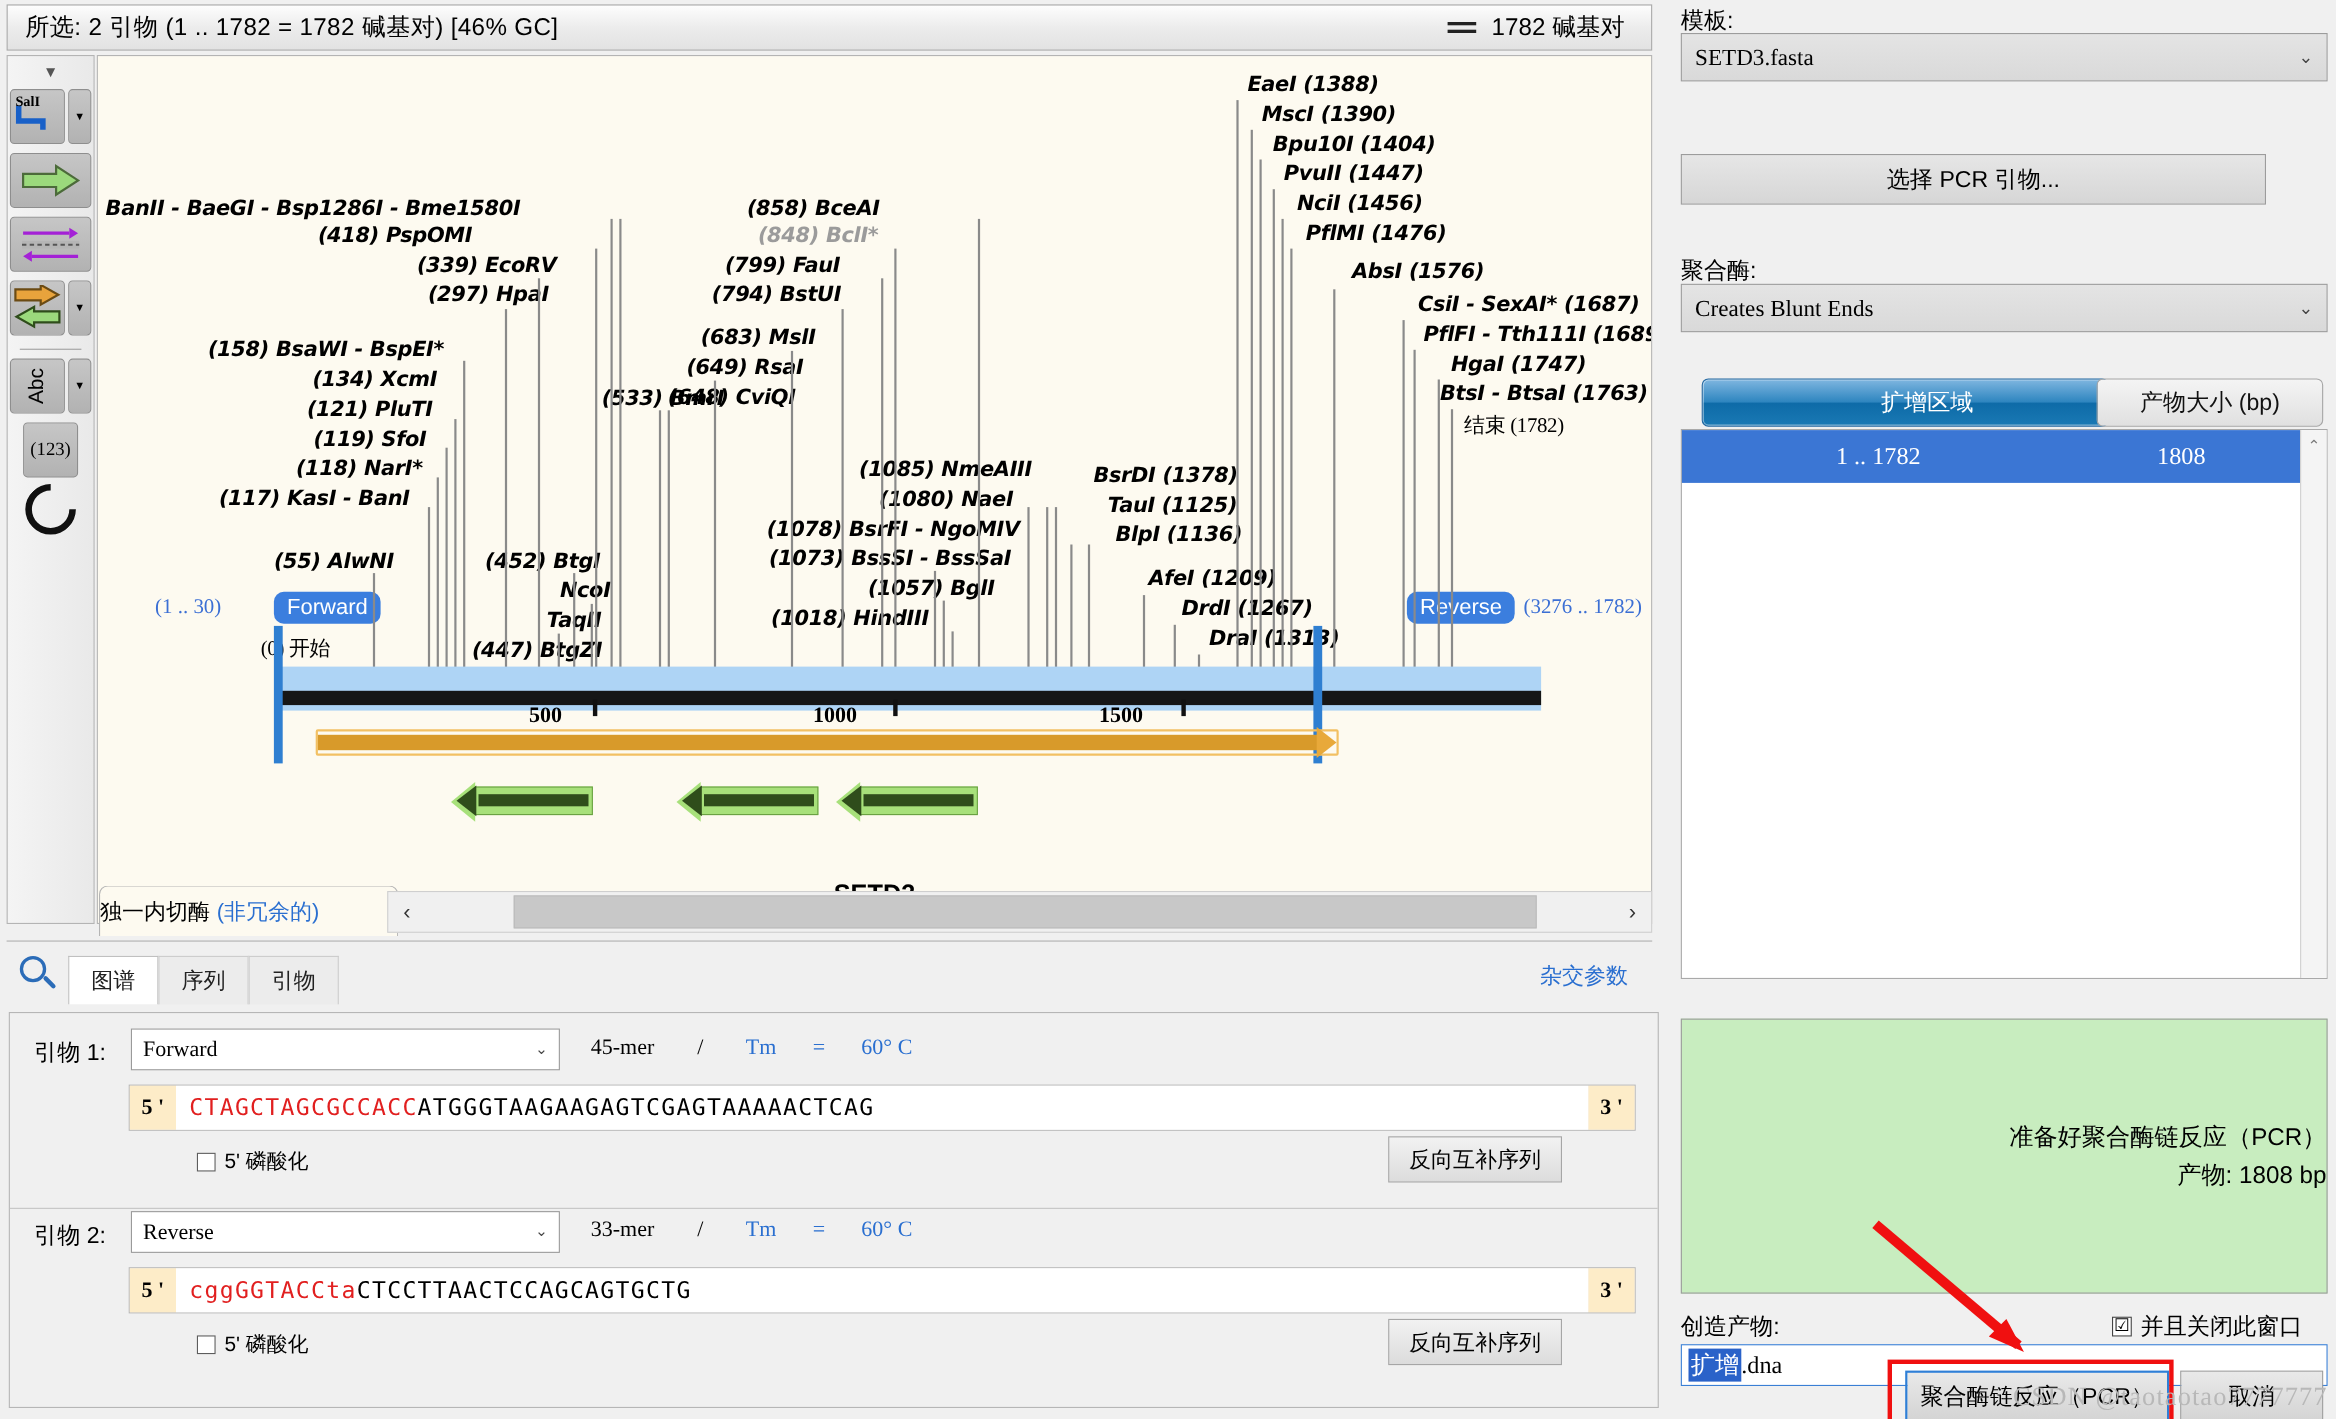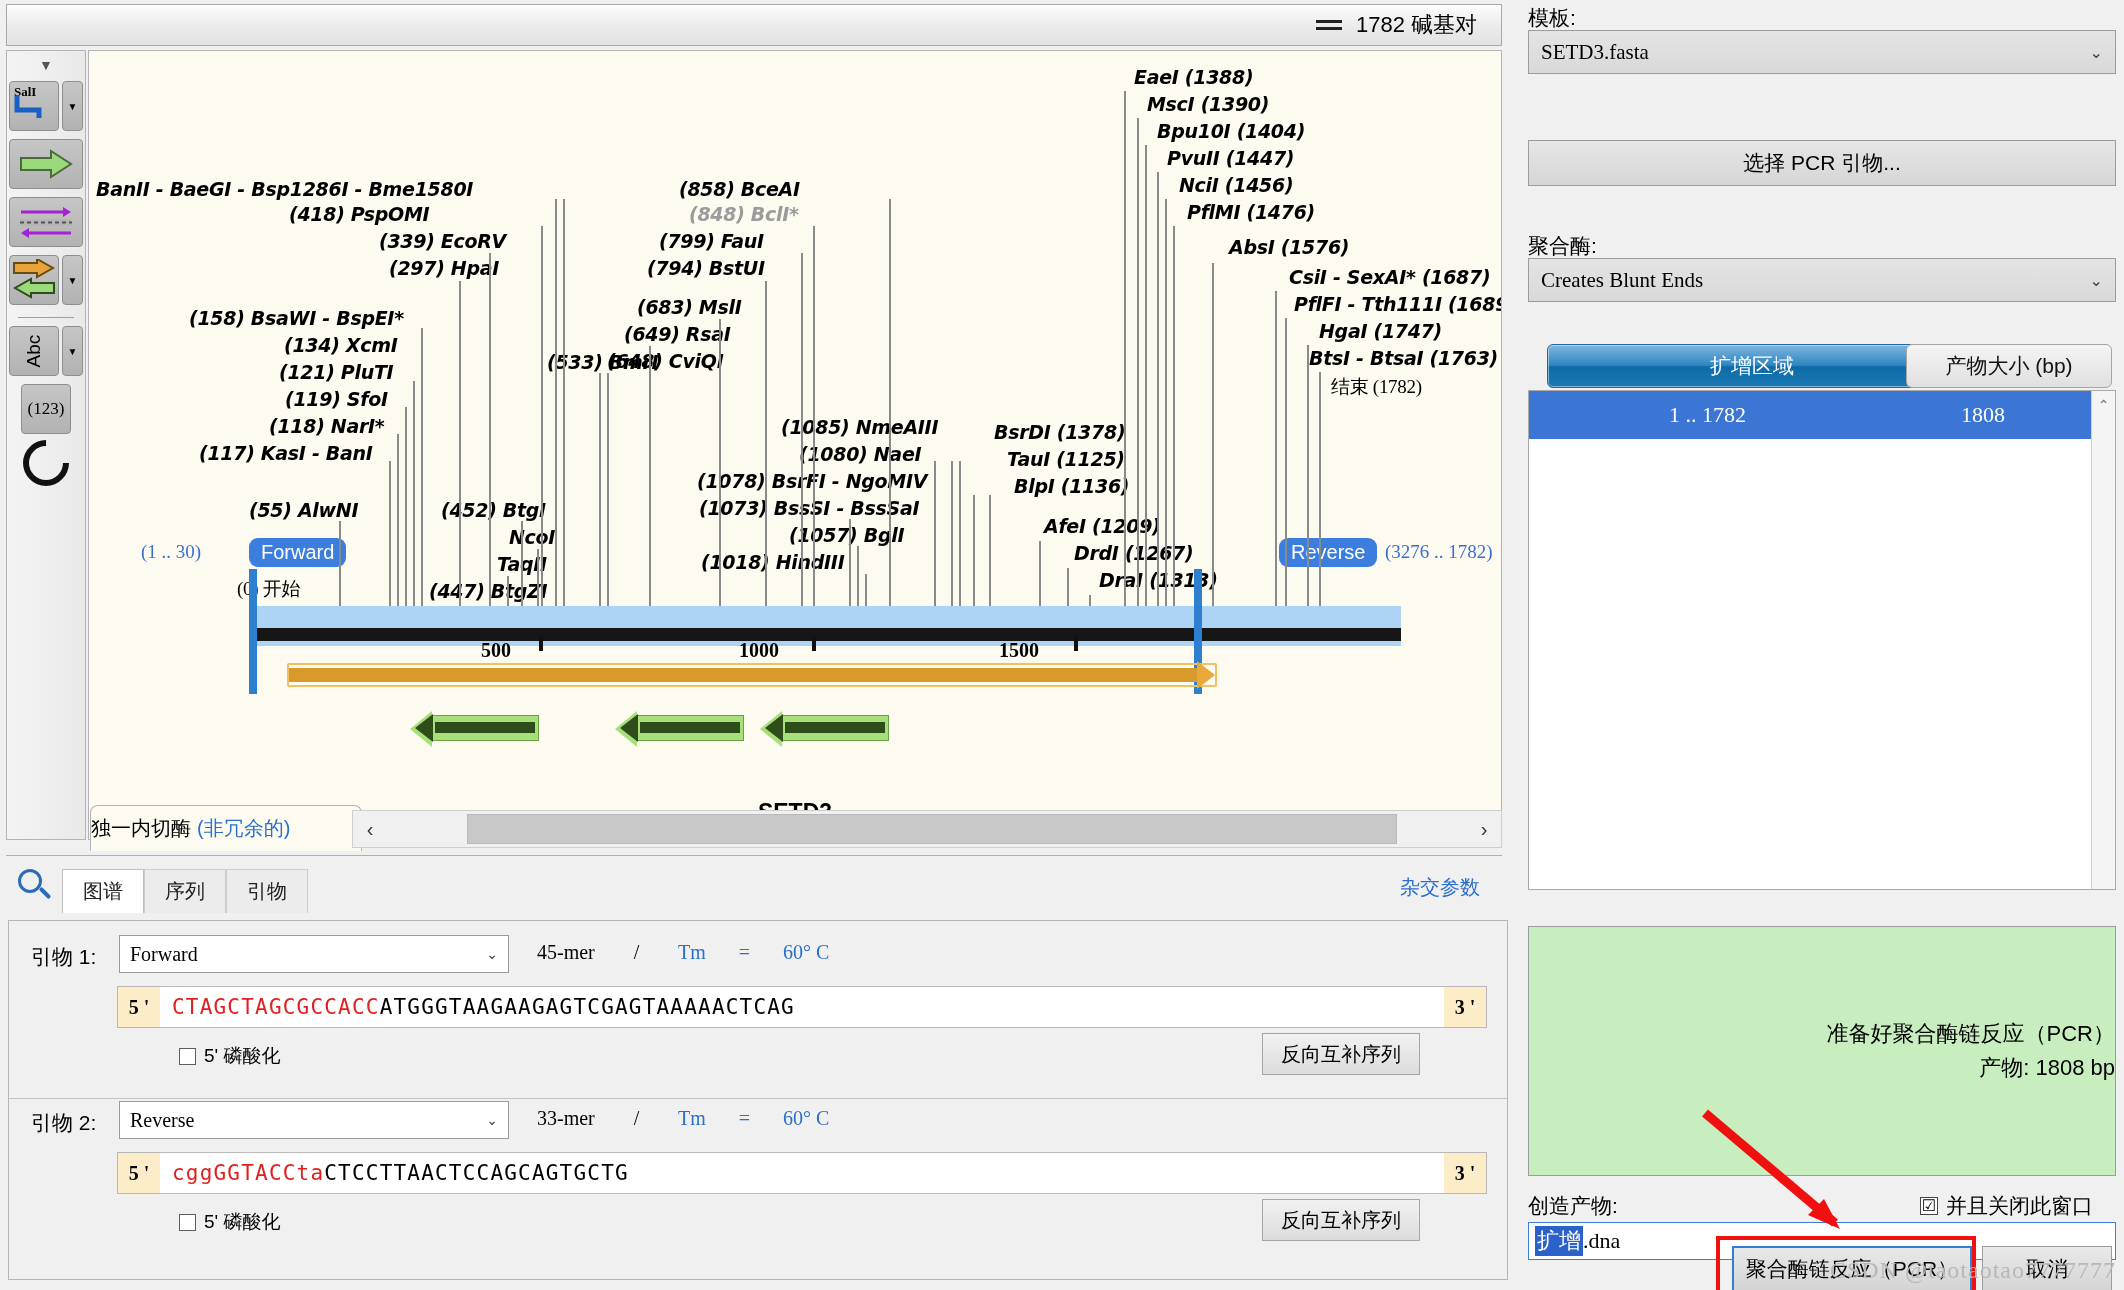--- a/index.html
+++ b/index.html
@@ -201,20 +201,21 @@
   #red-box { position:absolute; border:4px solid #f01010; }
   #red-arrow { position:absolute; left:1690px; top:1105px; width:200px; height:140px; pointer-events:none;}
   #watermark { position:absolute; right:8px; bottom:6px; color:#b8b8b8; font-size:24px; font-family:"Liberation Serif",serif; letter-spacing:1px;}
 </style>
 </head>
 <body>
 
 <div id="left-panel">
 
   <div id="header-bar">
+    <div id="header-left">所选: 2 引物 (1 .. 1782 = 1782 碱基对)    [46% GC]</div>
     <div id="header-right">
       <span class="eq-icon"></span>
       <span>1782 碱基对</span>
     </div>
   </div>
 
   <div id="toolbar">
     <div class="tb-caret-top">▼</div>
 
     <div class="tb-row">
@@ -506,21 +507,21 @@
 </div>
 
 <div id="right-panel">
 
   <div class="r-label" style="left:8px; top:4px;">模板:</div>
   <div class="r-select" style="left:8px; top:30px; width:588px;">
     <span>SETD3.fasta</span>
     <span class="chev">⌄</span>
   </div>
 
-  <div class="r-btn" style="left:8px; top:140px; width:588px; height:46px;">选择 PCR 引物...</div>
+  <div class="r-btn" style="left:8px; top:140px; width:532px; height:46px;">选择 PCR 引物...</div>
 
   <div class="r-label" style="left:8px; top:232px;">聚合酶:</div>
   <div class="r-select" style="left:8px; top:258px; width:588px;">
     <span>Creates Blunt Ends</span>
     <span class="chev">⌄</span>
   </div>
 
   <div class="seg on" style="left:27px; top:344px; width:370px;padding-left:40px;">扩增区域</div>
   <div class="seg off" style="left:386px; top:344px; width:206px;">产物大小 (bp)</div>
 

